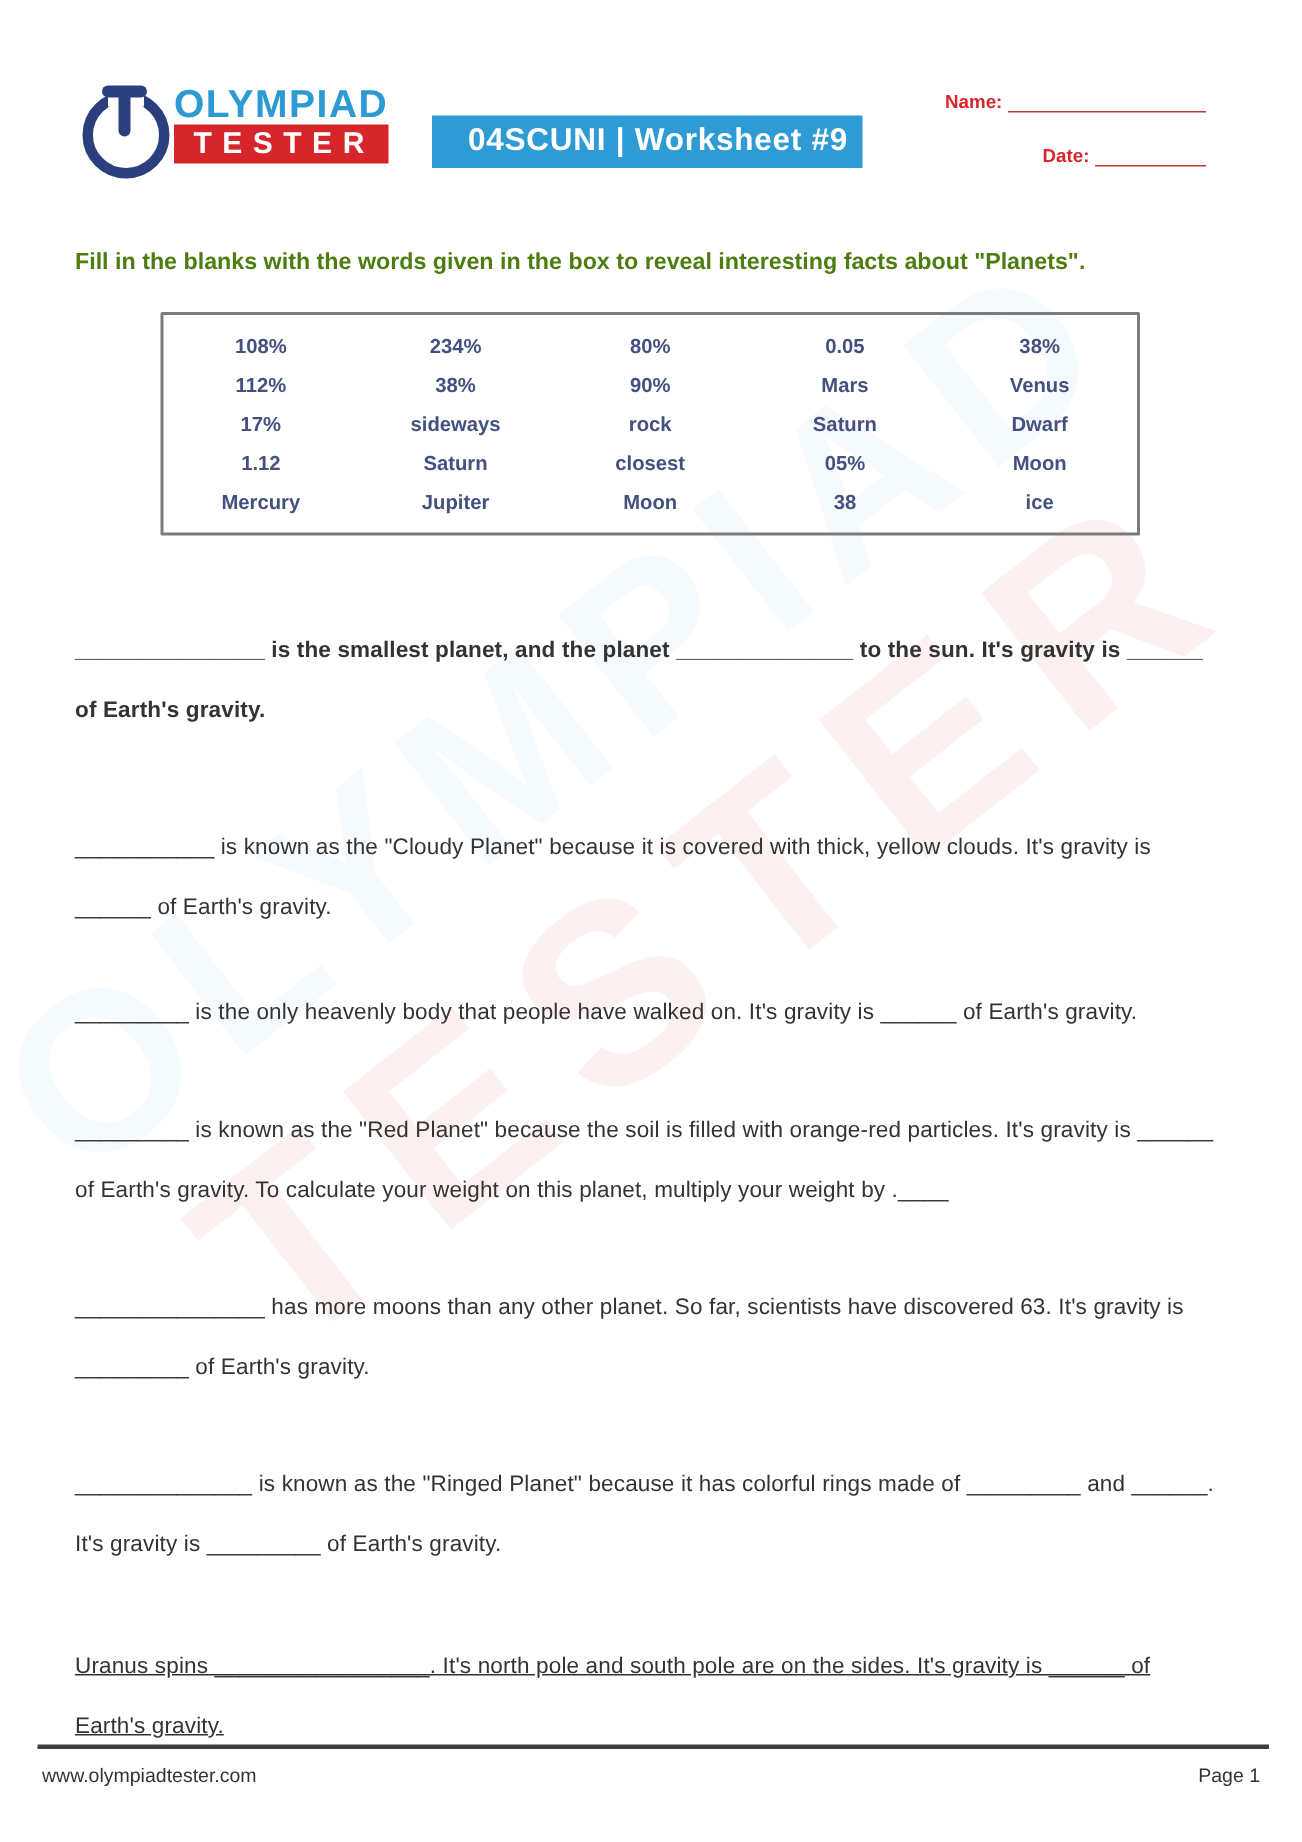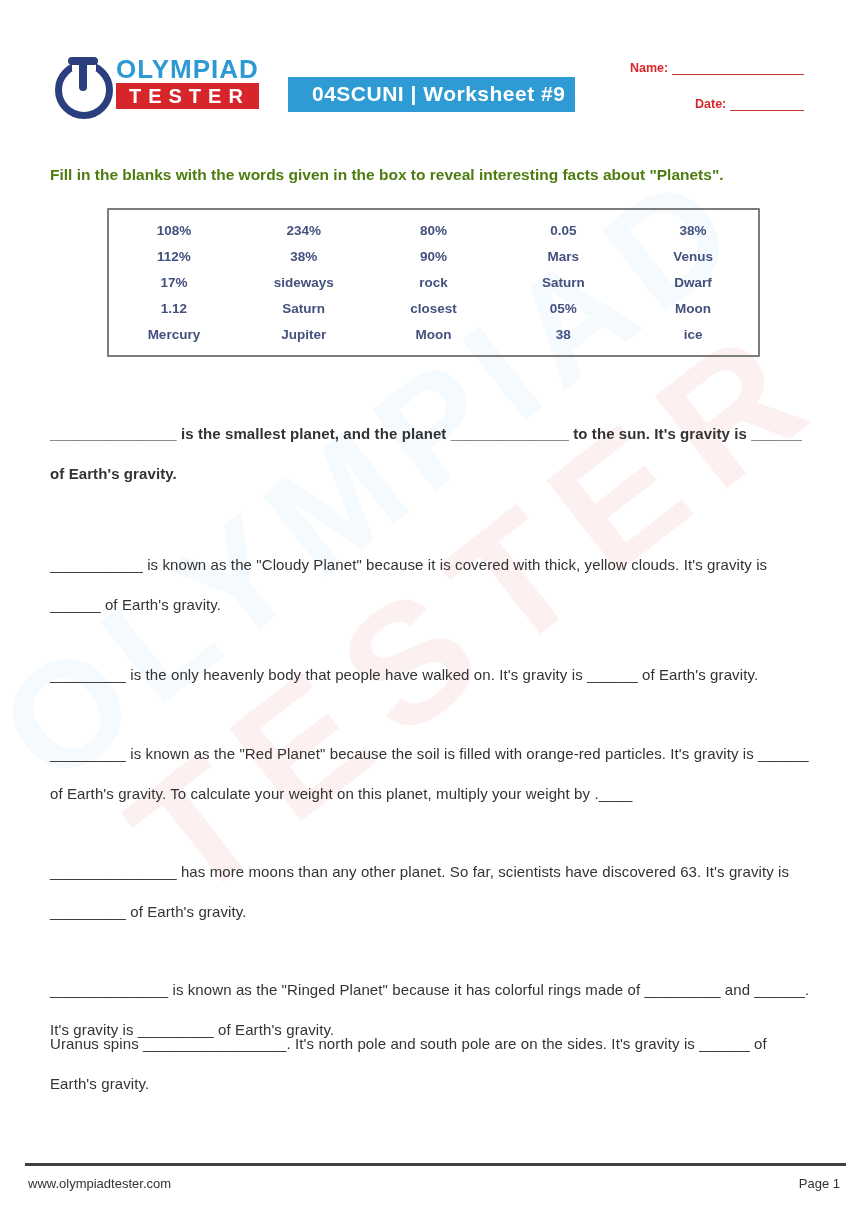--- a/index.html
+++ b/index.html
@@ -104,21 +104,21 @@
     position: absolute; left: 50px; right: 56px;
     color: #333333; font-size: 15px; line-height: 40px;
     letter-spacing: 0.1px;
   }
   .p1 { top: 414px; font-weight: bold; }
   .p2 { top: 545px; }
   .p3 { top: 655px; }
   .p4 { top: 734px; }
   .p5 { top: 852px; }
   .p6 { top: 970px; }
-  .p7 { top: 1024px; }
+  .p7 { top: 1091px; text-decoration: underline; }
 
   
   .footer-rule {
     position: absolute; left: 25px; right: 22px; top: 1163px; height: 3px;
     background: #3f3f3f;
   }
   .footer-site {
     position: absolute; left: 28px; top: 1176px;
     color: #333333; font-size: 13px;
   }

